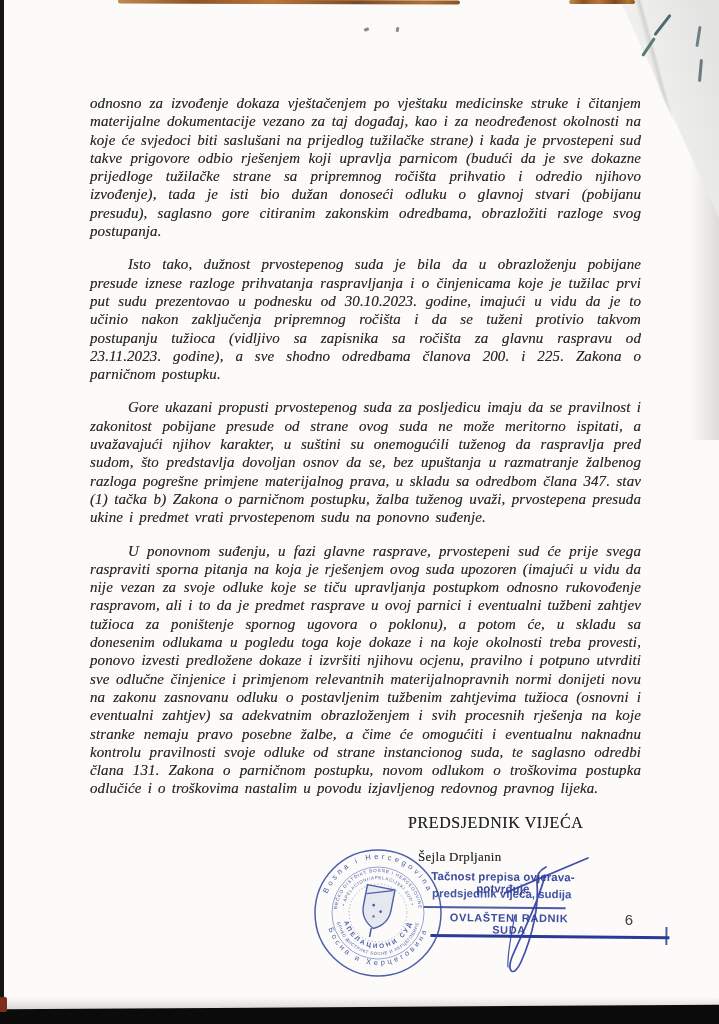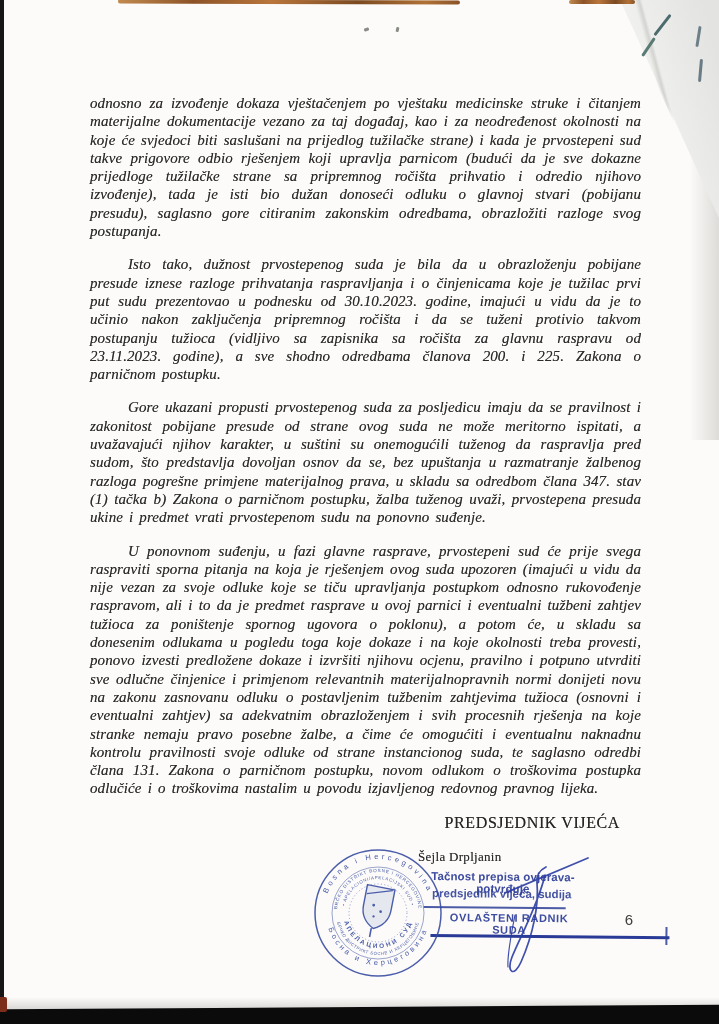--- a/index.html
+++ b/index.html
@@ -45,21 +45,21 @@
   
   .doc-text{
     left:90px;top:94px;width:551px;z-index:2;
     color:#2b2b2b;font-size:15px;line-height:18.3px;
     text-align:justify;letter-spacing:.1px;word-spacing:2.2px;
     text-shadow:0 0 .3px rgba(43,43,43,.6);
   }
   .doc-text p{margin:0 0 15px 0;text-indent:38px;font-style:italic;}
   .doc-text p.no-indent{text-indent:0;}
   
-  .sig-title{left:408px;top:814px;width:212px;text-align:right;z-index:2;
+  .sig-title{left:408px;top:814px;width:212px;text-align:left;z-index:2;
     color:#252525;font-size:16px;letter-spacing:.6px;text-shadow:0 0 .3px rgba(37,37,37,.6);}
   .sig-name{left:418px;top:849px;width:172px;text-align:left;z-index:2;
     color:#2a2a2a;font-size:13px;letter-spacing:.3px;text-shadow:0 0 .3px rgba(42,42,42,.5);}
   
   .stamp{left:402px;top:871px;width:275px;z-index:3;transform:rotate(.5deg);
     font-family:"Liberation Sans", sans-serif;color:#2d3e98;}
   .stamp .l1{position:absolute;left:6px;top:0;width:190px;text-align:center;
     font-size:11.5px;font-weight:700;letter-spacing:.1px;opacity:.92;}
   .stamp .l2{position:absolute;left:22px;top:17px;width:156px;text-align:center;
     font-size:11.5px;font-weight:700;opacity:.88;}

